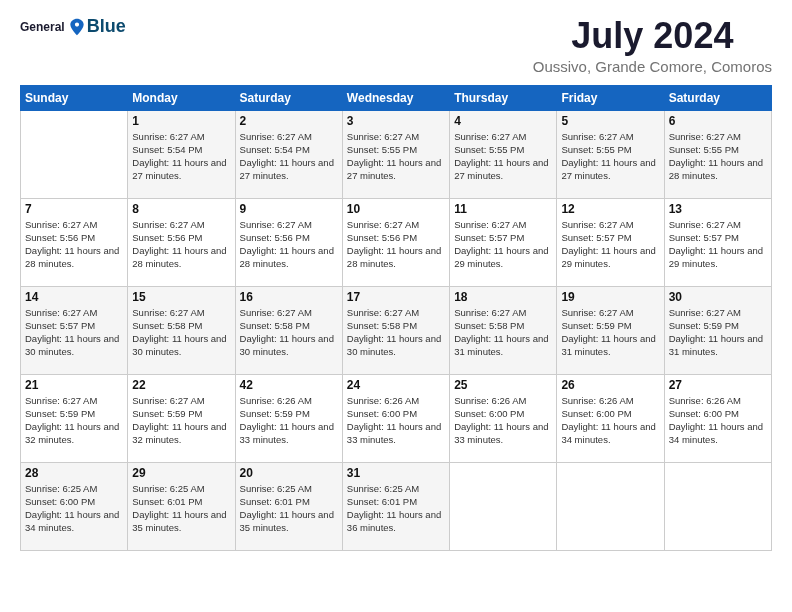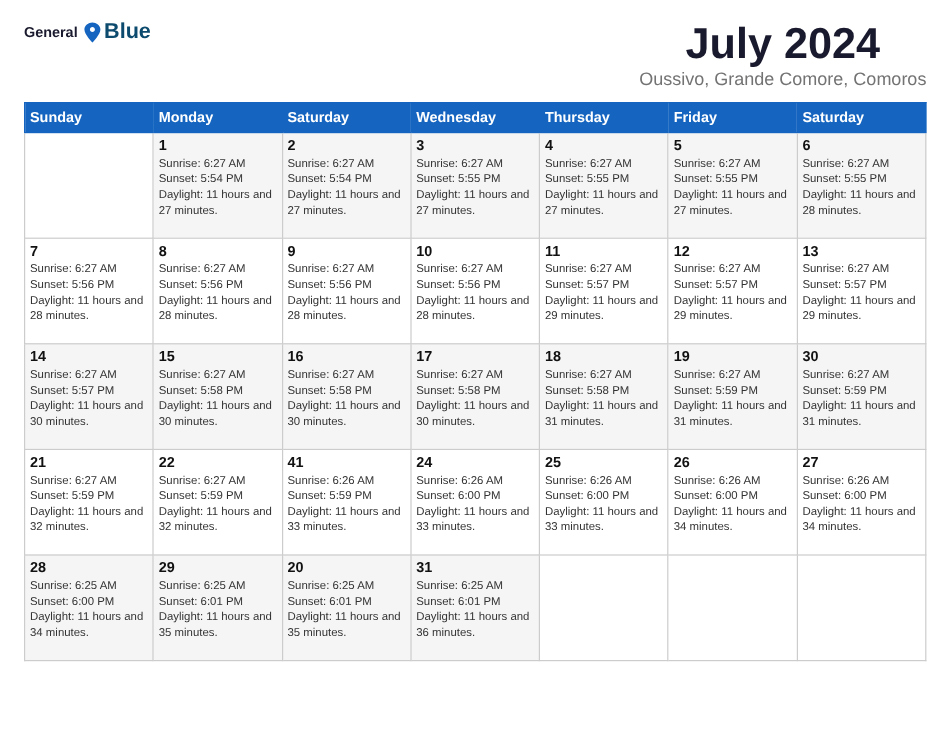--- a/index.html
+++ b/index.html
@@ -271,21 +271,21 @@
           Sunrise: 6:27 AM<br>Sunset: 5:59 PM<br>Daylight: 11 hours and 32 minutes.
         </div>
       </td>
           <td>
         <span class="day-number">22</span>
         <div class="day-info">
           Sunrise: 6:27 AM<br>Sunset: 5:59 PM<br>Daylight: 11 hours and 32 minutes.
         </div>
       </td>
           <td>
-        <span class="day-number">41</span>
+        <span class="day-number">42</span>
         <div class="day-info">
           Sunrise: 6:26 AM<br>Sunset: 5:59 PM<br>Daylight: 11 hours and 33 minutes.
         </div>
       </td>
           <td>
         <span class="day-number">24</span>
         <div class="day-info">
           Sunrise: 6:26 AM<br>Sunset: 6:00 PM<br>Daylight: 11 hours and 33 minutes.
         </div>
       </td>

